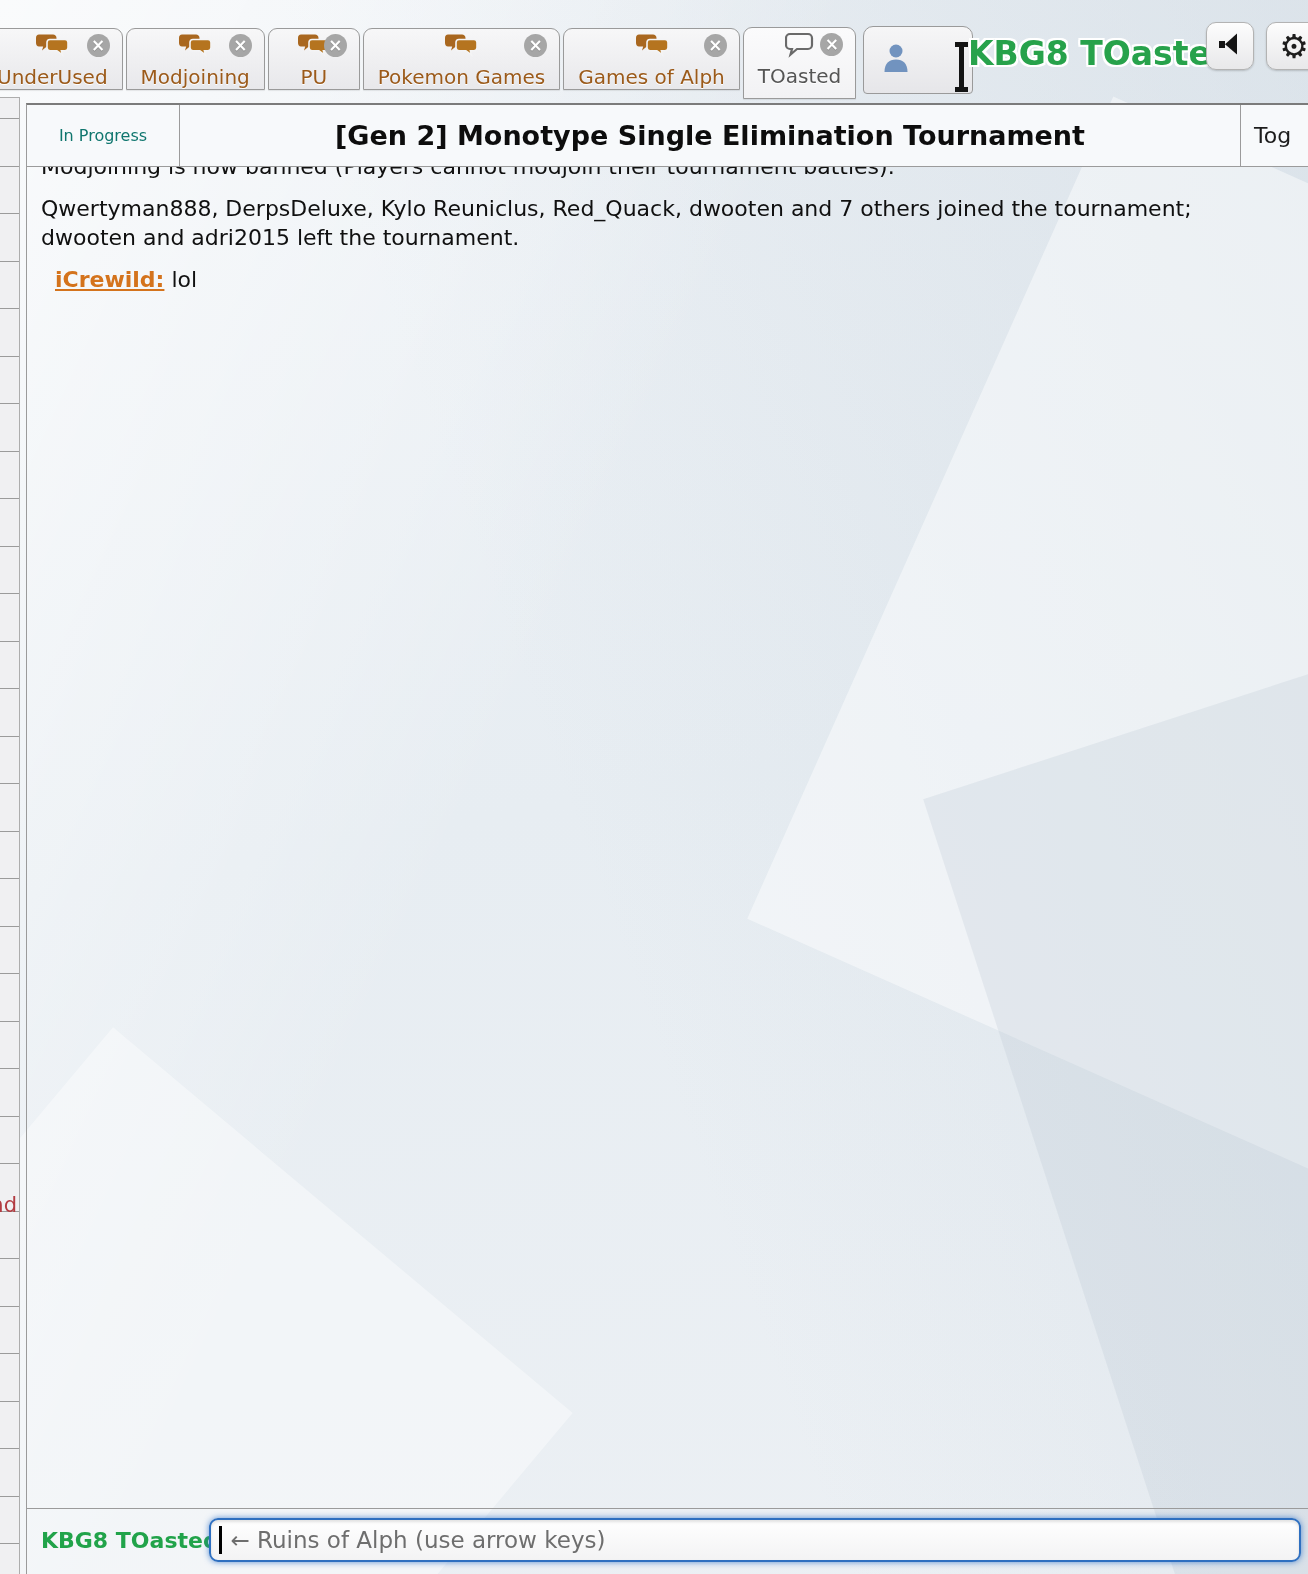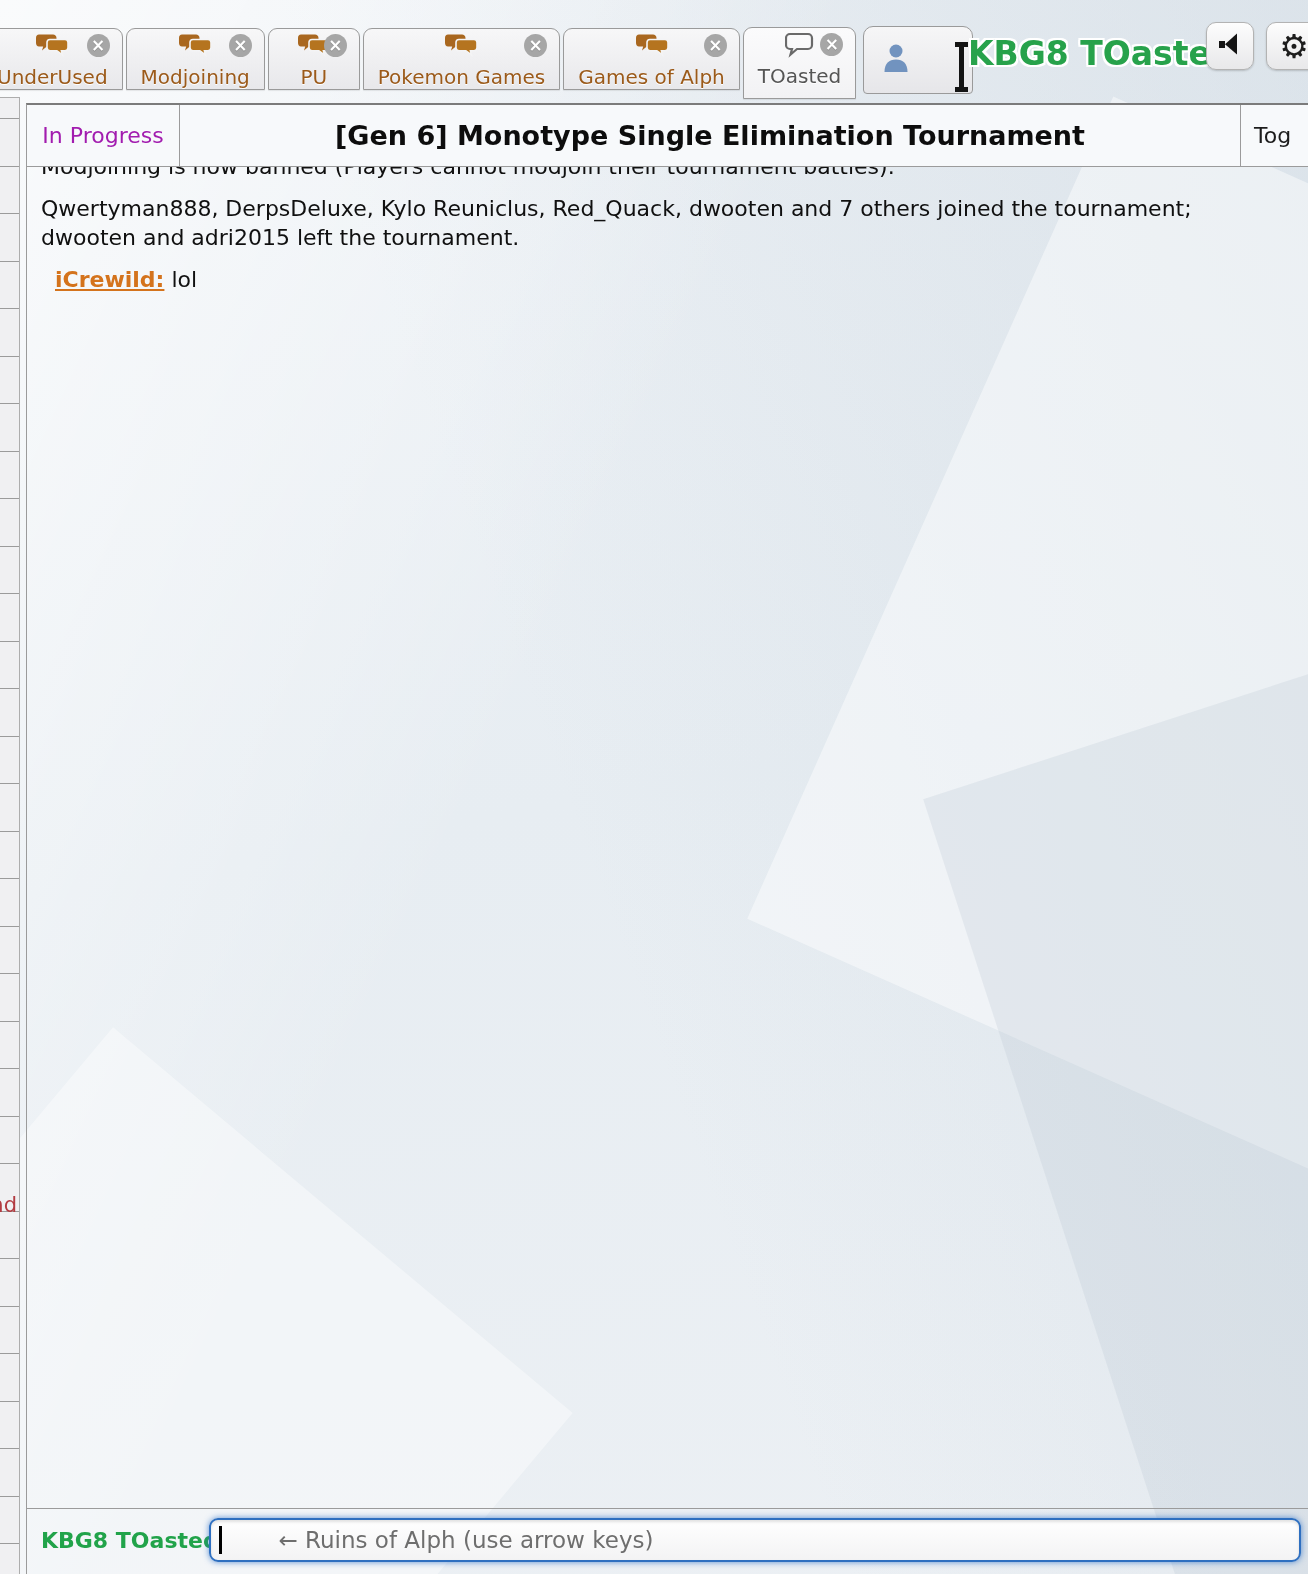--- a/index.html
+++ b/index.html
@@ -53,38 +53,38 @@
     border-right:1px solid #adadad;border-top:1px solid #adadad;
     background:repeating-linear-gradient(to bottom,#f0f0f2 0px,#f0f0f2 46.5px,#9b9b9b 46.5px,#9b9b9b 47.5px);
     background-position:0 -26px;}
   .strip-frag{position:absolute;top:1095px;right:2px;font-size:21px;color:#b23b41;}
 
   
   .room{position:absolute;left:26px;top:103px;bottom:0;width:1424px;z-index:3;
     border-left:1px solid #9b9b9b;border-top:2px solid #7b7b7b;display:flex;flex-direction:column;}
   .room-header{height:62px;box-sizing:border-box;border-bottom:1px solid #9b9b9b;background:#f7f9fb;display:flex;}
   .hdr-status{width:152px;border-right:1px solid #9b9b9b;display:flex;align-items:center;justify-content:center;
-    font-size:22px;color:#a21caf;}
+    font-size:16px;color:#0f766e;}
   .hdr-title{width:1060px;display:flex;align-items:center;justify-content:center;font-weight:bold;font-size:27px;color:#0d0d0d;}
   .hdr-toggle{flex:1;border-left:1px solid #9b9b9b;display:flex;align-items:center;padding-left:13px;font-size:22px;color:#1c1c1c;}
 
   
   .chat{height:1341px;overflow:hidden;padding-left:14px;box-sizing:border-box;}
   .msg{margin:13px 0;font-size:22px;line-height:29px;color:#101010;white-space:nowrap;}
   .msg:first-child{margin-top:-15px;}
   .msg .uname{font-weight:bold;margin-right:7px;}
 
   
   .chatbar{height:66px;box-sizing:border-box;border-top:1px solid #9b9b9b;position:relative;}
   .me-label{position:absolute;left:14px;top:19px;width:170px;overflow:hidden;white-space:nowrap;
     font-size:22px;font-weight:bold;color:#21a34a;}
   .chat-input{position:absolute;left:182px;top:9px;width:1092px;height:44px;box-sizing:border-box;
     border:2px solid #2e6fc0;border-radius:9px;background:linear-gradient(#ffffff,#f3f3f4);
     box-shadow:0 0 6px rgba(40,110,200,.75),inset 0 2px 3px rgba(0,0,0,.12);
-    display:flex;align-items:center;padding-left:8px;gap:48px;}
+    display:flex;align-items:center;padding-left:8px;}
   .caret{display:inline-block;width:2.5px;height:28px;background:#000;margin-right:9px;}
   .hint{font-size:23px;color:#6e6e6e;white-space:nowrap;}
 </style>
 </head>
 <body>
 
 <div id="screen">
   <div class="bg-shape bg1"></div>
   <div class="bg-shape bg2"></div>
   <div class="bg-shape bg3"></div>
@@ -175,21 +175,21 @@
     <span class="gear-glyph">⚙</span>
   </div>
 
   <div class="leftstrip">
     <span class="strip-frag">nd</span>
   </div>
 
   <div class="room">
     <div class="room-header">
       <div class="hdr-status">In Progress</div>
-      <div class="hdr-title">[Gen 6] Monotype Single Elimination Tournament</div>
+      <div class="hdr-title">[Gen 2] Monotype Single Elimination Tournament</div>
       <div class="hdr-toggle">Tog</div>
     </div>
 
     <div class="chat" id="chat-log">
         <div class="msg announce">Modjoining is now banned (Players cannot modjoin their tournament battles).</div>
         <div class="msg announce">Qwertyman888, DerpsDeluxe, Kylo Reuniclus, Red_Quack, dwooten and 7 others joined the tournament;<br>dwooten and adri2015 left the tournament.</div>
         <div class="msg chat"><strong class="uname" style="color: rgb(212, 115, 28); text-decoration: underline;">iCrewild:</strong>lol</div>
 
 </div>
 

